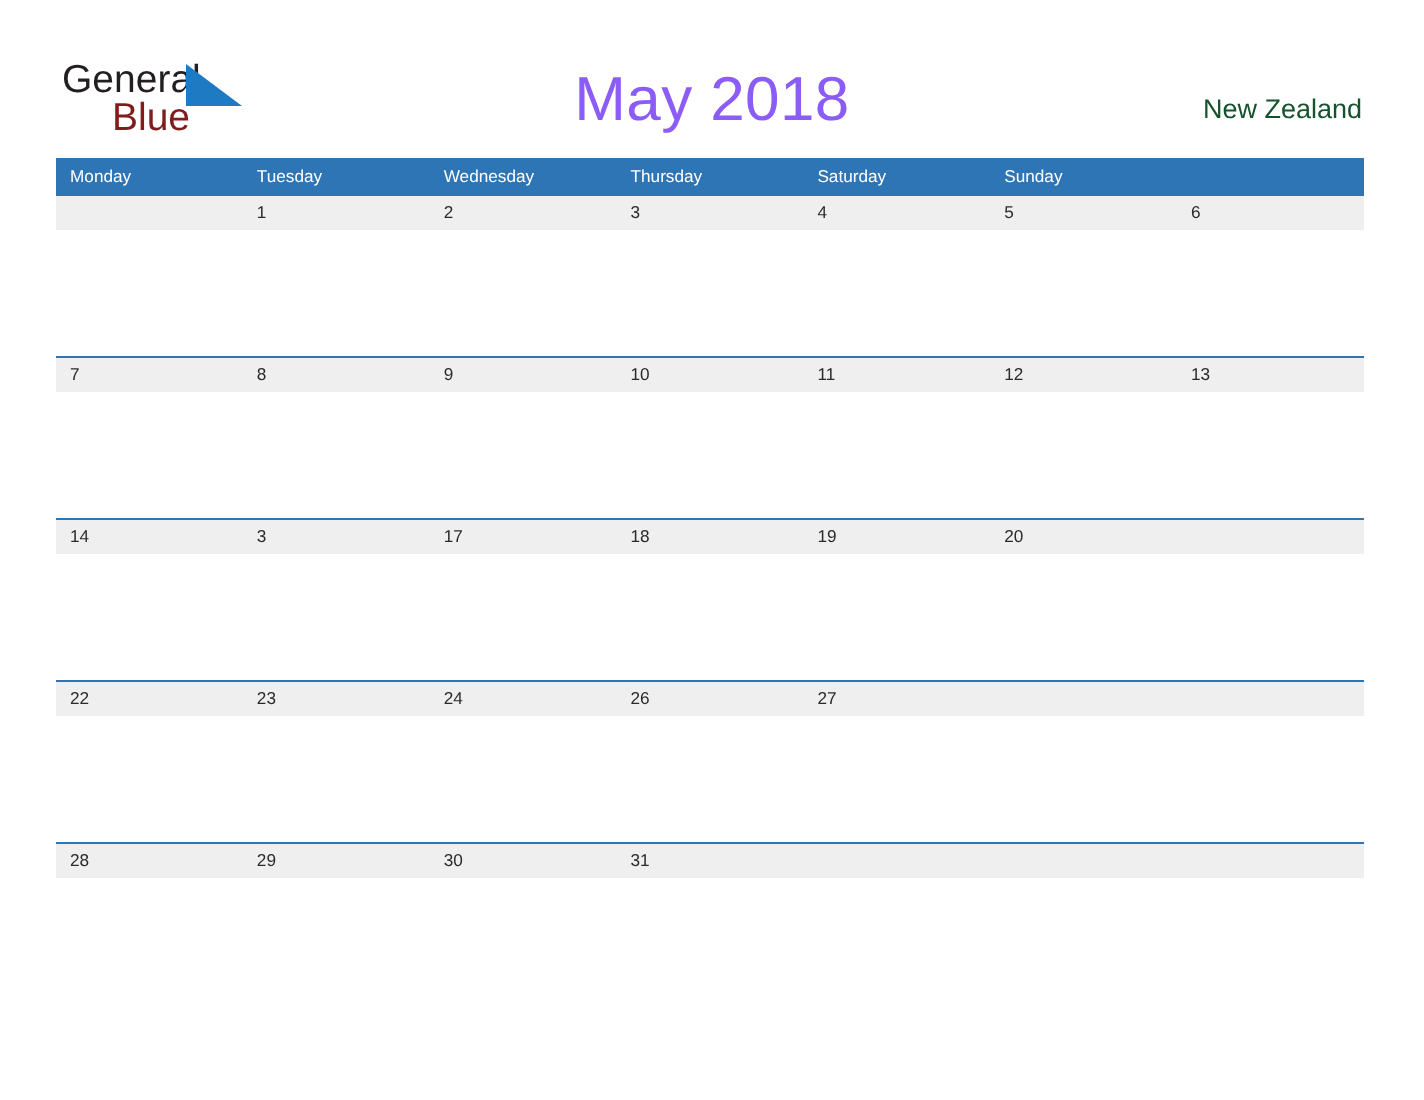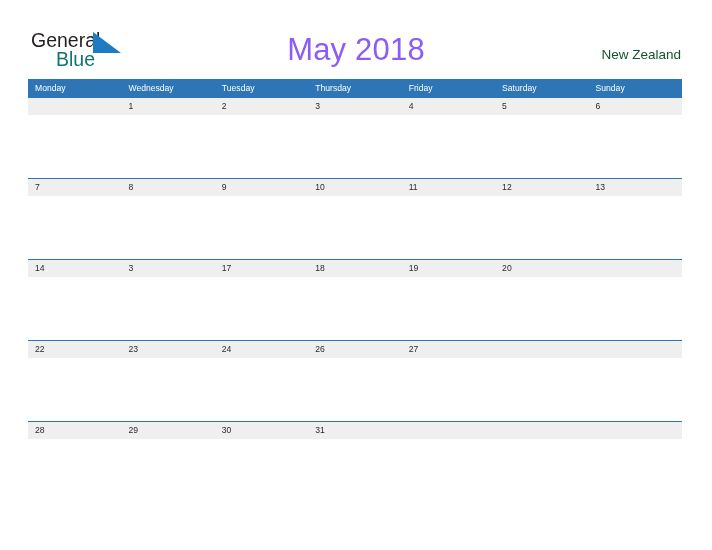--- a/index.html
+++ b/index.html
@@ -44,21 +44,21 @@
     color: #231f20;
     letter-spacing: 0px;
     white-space: nowrap;
   }
   .logo-blue {
     position: absolute;
     left: 25px;
     top: 19px;
     font-size: 19.5px;
     line-height: 22px;
-    color: #0f766e;
+    color: #7f1d1d;
     letter-spacing: 0px;
     white-space: nowrap;
   }
   .logo-tri {
     position: absolute;
     left: 62px;
     top: 3px;
     width: 30px;
     height: 22px;
     overflow: hidden;
@@ -165,24 +165,23 @@
   <div class="cal-title">May 2018</div>
 
   <div class="cal-locale">New Zealand</div>
 
 </div>
 
 <div class="cal-grid">
 
   <div class="dow-row">
     <div class="dow-cell">Monday</div>
+    <div class="dow-cell">Tuesday</div>
     <div class="dow-cell">Wednesday</div>
-    <div class="dow-cell">Tuesday</div>
     <div class="dow-cell">Thursday</div>
-    <div class="dow-cell">Friday</div>
     <div class="dow-cell">Saturday</div>
     <div class="dow-cell">Sunday</div>
   </div>
 
   <div class="week">
     <div class="week-band">
       <div class="day-cell"></div>
       <div class="day-cell">1</div>
       <div class="day-cell">2</div>
       <div class="day-cell">3</div>

